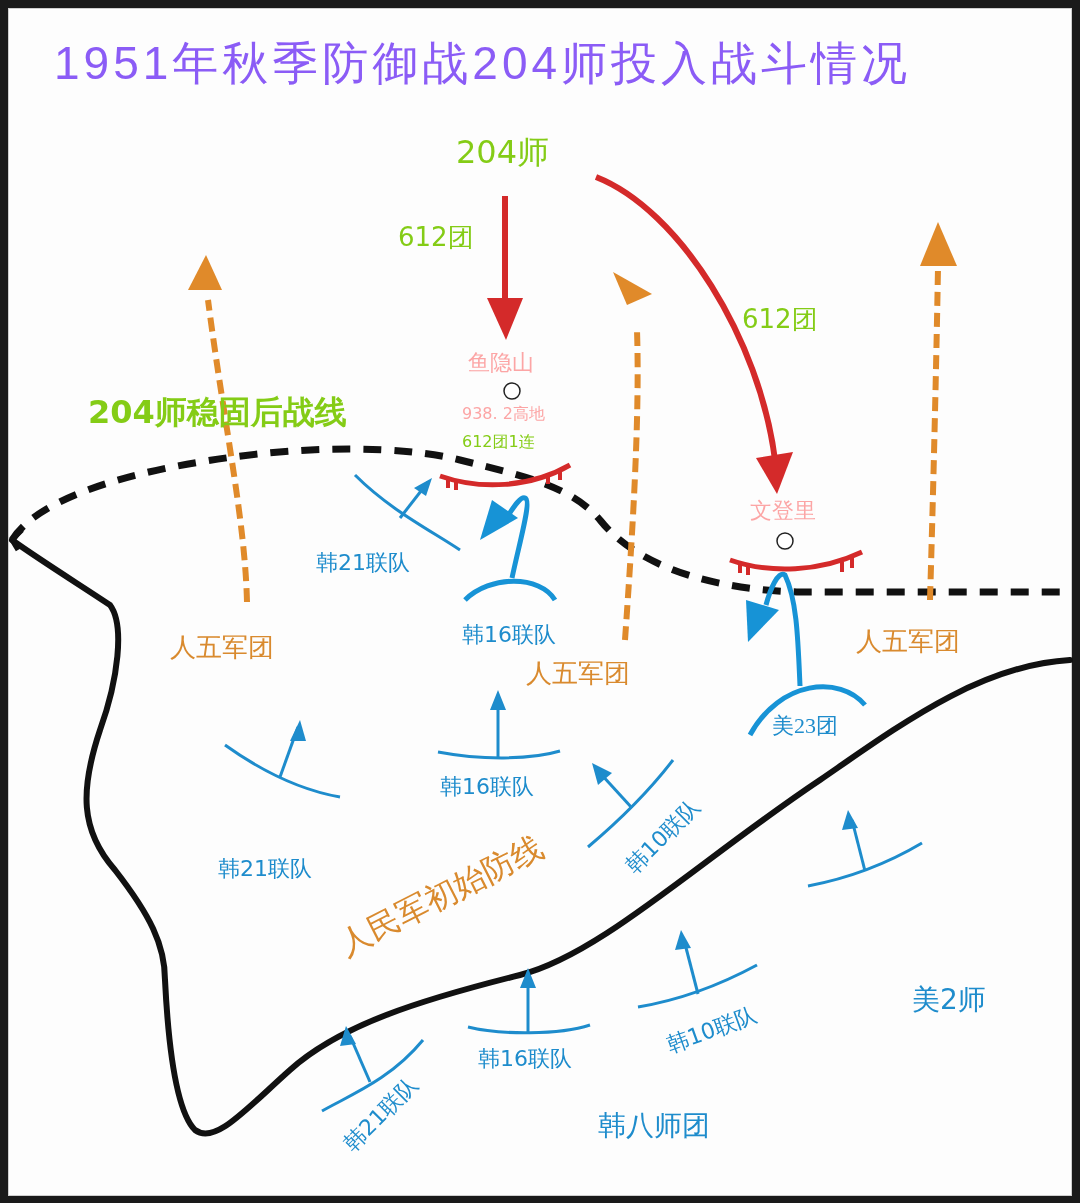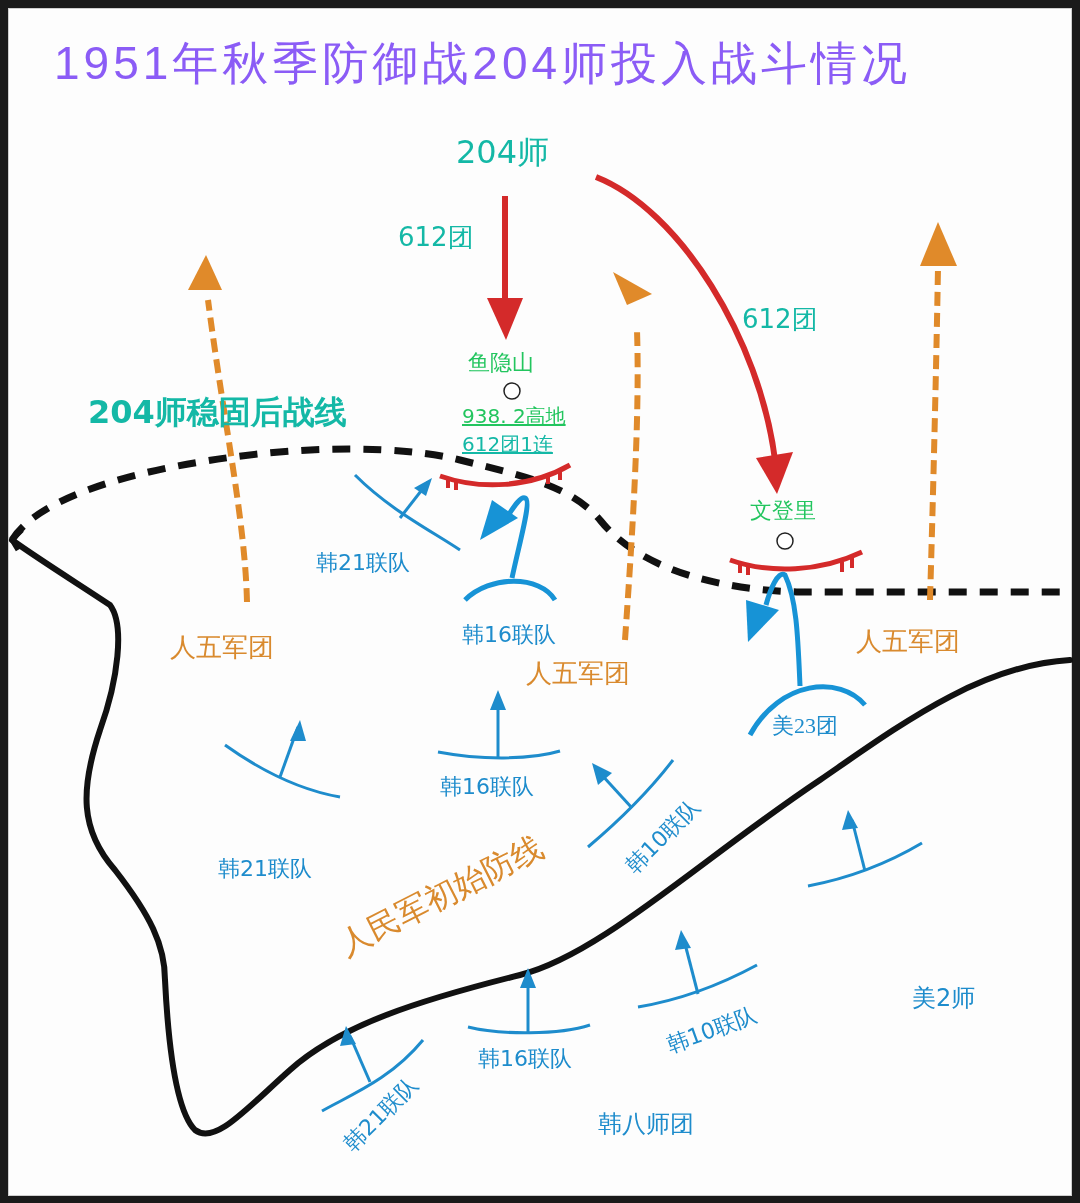--- a/index.html
+++ b/index.html
@@ -1,28 +1,28 @@
 <!DOCTYPE html>
 <html><head>
 <meta charset="utf-8">
 <style>
   html, body { margin:0; padding:0; background:#1a1a1a; }
   body { width:1080px; height:1203px; position:relative; overflow:hidden; font-family:"DejaVu Sans", "Liberation Sans", sans-serif; }
   .frame { position:absolute; left:8px; top:8px; width:1062px; height:1186px; background:#fdfdfd; border:1px solid #cfcfcf; }
   .map-svg { position:absolute; left:0; top:0; width:1080px; height:1203px; }
   .lbl { position:absolute; white-space:nowrap; line-height:1; }
   .title { left:54px; top:40px; font-size:46px; letter-spacing:4px; color:#8b5cf6; font-family:"Liberation Sans","DejaVu Sans",sans-serif; }
-  .red { color:#14b8a6; }
-  .green { color:#22c55e; }
+  .red { color:#84cc16; }
+  .green { color:#fca5a5; }
   .blue { color:#1e8ccc; }
   .orange { color:#d98a2e; }
   .f22 { font-size:22px; }
-  .f24 { font-size:20px;text-decoration:underline; }
+  .f24 { font-size:16px; }
   .f26 { font-size:26px; }
-  .f28 { font-size:24px; }
+  .f28 { font-size:28px; }
   .f32 { font-size:32px; }
 </style>
 </head>
 <body>
 
 <div class="frame"></div>
 
 <svg class="map-svg" viewBox="0 0 1080 1203">
   <defs>
     <marker id="redHead" markerWidth="10" markerHeight="10" refX="5" refY="5" orient="auto" markerUnits="userSpaceOnUse" viewBox="0 0 10 10">

